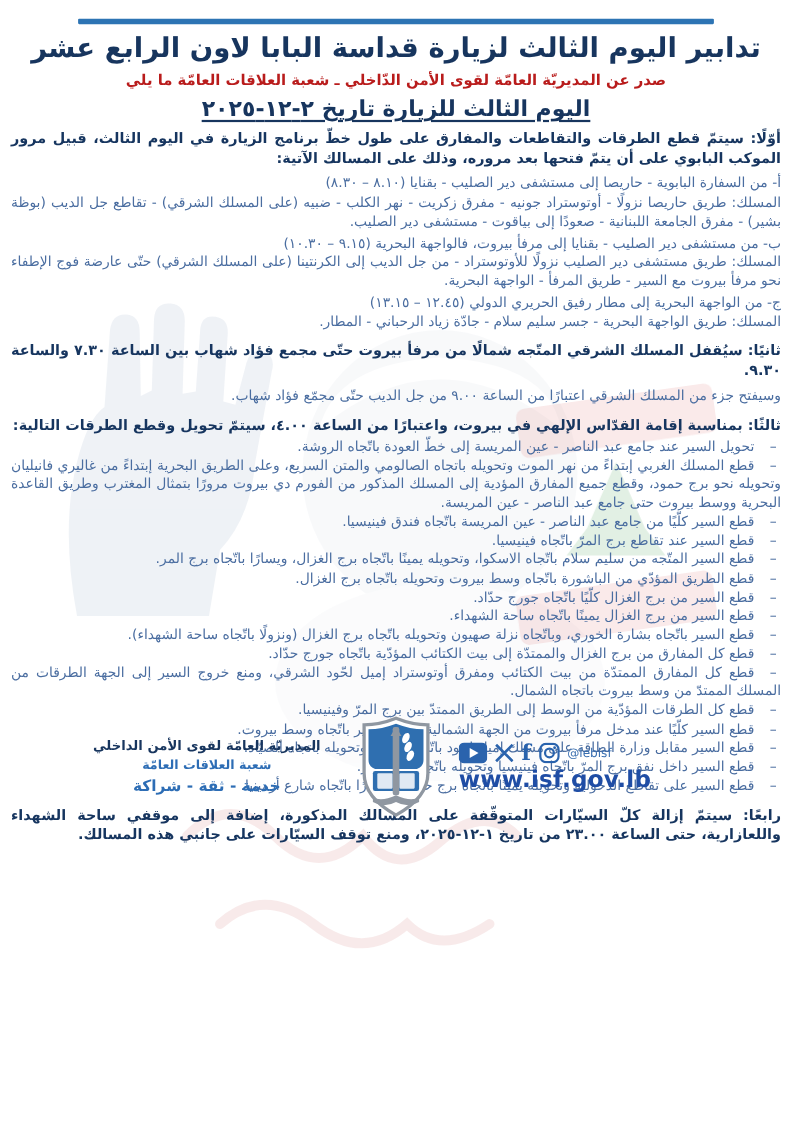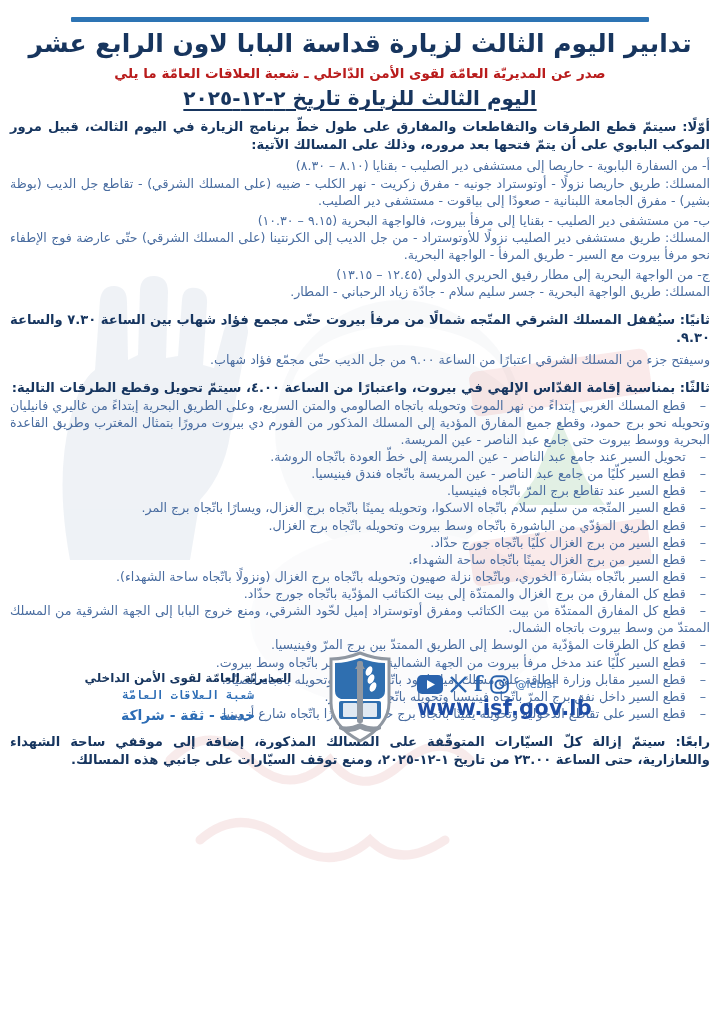--- a/index.html
+++ b/index.html
@@ -83,21 +83,21 @@
     justify-content:center;
     gap:18px;
     z-index:1;
   }
   .org-block{
     text-align:center;
     direction:rtl;
     width:230px;
   }
   .org-line1{color:#17355e;font-weight:bold;font-size:12px;margin-bottom:3px;}
-  .org-line2{color:#2d6db5;font-weight:bold;font-size:11.5px;margin-bottom:5px;font-family:Liberation Mono, monospace;}
+  .org-line2{color:#2d6db5;font-weight:bold;font-size:11.5px;margin-bottom:5px;}
   .org-line3{color:#2d6db5;font-weight:bold;font-size:14px;}
   .logo-wrap{width:78px;height:100px;display:flex;align-items:center;justify-content:center;}
   .social-block{
     width:230px;
     display:flex;flex-direction:column;align-items:flex-start;
     gap:2px;
   }
   .social-row{display:flex;align-items:center;gap:7px;}
   .handle{color:#3a6fb0;font-size:11px;}
   .website{
@@ -166,41 +166,41 @@
           <p>المسلك: طريق الواجهة البحرية - جسر سليم سلام - جادّة زياد الرحباني - المطار.</p>
         </div>
 
       <p class="bold-para mt-md">ثانيًا: سيُقفل المسلك الشرقي المتّجه شمالًا من مرفأ بيروت حتّى مجمع فؤاد شهاب بين الساعة ٧.٣٠ والساعة ٩.٣٠.</p>
       <p class="mt-sm">وسيفتح جزء من المسلك الشرقي اعتبارًا من الساعة ٩.٠٠ من جل الديب حتّى مجمّع فؤاد شهاب.</p>
 
       <p class="bold-para mt-md">ثالثًا: بمناسبة إقامة القدّاس الإلهي في بيروت، واعتبارًا من الساعة ٤.٠٠، سيتمّ تحويل وقطع الطرقات التالية:</p>
 
       <div>
 
+          <p class="bullet"><span class="dash">–</span><span>تحويل السير عند جامع عبد الناصر - عين المريسة إلى خطّ العودة باتّجاه الروشة.</span></p>
+
           <p class="bullet"><span class="dash">–</span><span>قطع المسلك الغربي إبتداءً من نهر الموت وتحويله باتجاه الصالومي والمتن السريع، وعلى الطريق البحرية إبتداءً من غاليري فانيليان وتحويله نحو برج حمود، وقطع جميع المفارق المؤدية إلى المسلك المذكور من الفورم دي بيروت مرورًا بتمثال المغترب وطريق القاعدة البحرية ووسط بيروت حتى جامع عبد الناصر - عين المريسة.</span></p>
 
-          <p class="bullet"><span class="dash">–</span><span>تحويل السير عند جامع عبد الناصر - عين المريسة إلى خطّ العودة باتّجاه الروشة.</span></p>
-
           <p class="bullet"><span class="dash">–</span><span>قطع السير كلّيًا من جامع عبد الناصر - عين المريسة باتّجاه فندق فينيسيا.</span></p>
 
           <p class="bullet"><span class="dash">–</span><span>قطع السير عند تقاطع برج المرّ باتّجاه فينيسيا.</span></p>
 
           <p class="bullet"><span class="dash">–</span><span>قطع السير المتّجه من سليم سلام باتّجاه الاسكوا، وتحويله يمينًا باتّجاه برج الغزال، ويسارًا باتّجاه برج المر.</span></p>
 
           <p class="bullet"><span class="dash">–</span><span>قطع الطريق المؤدّي من الباشورة باتّجاه وسط بيروت وتحويله باتّجاه برج الغزال.</span></p>
 
           <p class="bullet"><span class="dash">–</span><span>قطع السير من برج الغزال كلّيًا باتّجاه جورج حدّاد.</span></p>
 
           <p class="bullet"><span class="dash">–</span><span>قطع السير من برج الغزال يمينًا باتّجاه ساحة الشهداء.</span></p>
 
           <p class="bullet"><span class="dash">–</span><span>قطع السير باتّجاه بشارة الخوري، وباتّجاه نزلة صهيون وتحويله باتّجاه برج الغزال (ونزولًا باتّجاه ساحة الشهداء).</span></p>
 
           <p class="bullet"><span class="dash">–</span><span>قطع كل المفارق من برج الغزال والممتدّة إلى بيت الكتائب المؤدّية باتّجاه جورج حدّاد.</span></p>
 
-          <p class="bullet"><span class="dash">–</span><span>قطع كل المفارق الممتدّة من بيت الكتائب ومفرق أوتوستراد إميل لحّود الشرقي، ومنع خروج البابا إلى الجهة الشرقية من المسلك الممتدّ من وسط بيروت باتجاه الشمال.</span></p>
+          <p class="bullet"><span class="dash">–</span><span>قطع كل المفارق الممتدّة من بيت الكتائب ومفرق أوتوستراد إميل لحّود الشرقي، ومنع خروج السير إلى الجهة الطرقات من المسلك الممتدّ من وسط بيروت باتجاه الشمال.</span></p>
 
           <p class="bullet"><span class="dash">–</span><span>قطع كل الطرقات المؤدّية من الوسط إلى الطريق الممتدّ بين برج المرّ وفينيسيا.</span></p>
 
 
           <p class="bullet"><span class="dash">–</span><span>قطع السير كلّيًا عند مدخل مرفأ بيروت من الجهة الشمالية، ومنع السير باتّجاه وسط بيروت.</span></p>
 
           <p class="bullet"><span class="dash">–</span><span>قطع السير مقابل وزارة الطاقة على مسلك إميل لحود باتّجاه المرفأ وتحويله باتجاه الصيّاد.</span></p>
 
           <p class="bullet"><span class="dash">–</span><span>قطع السير داخل نفق برج المرّ باتّجاه فينيسيا وتحويله باتّجاه برج المرّ.</span></p>
 

